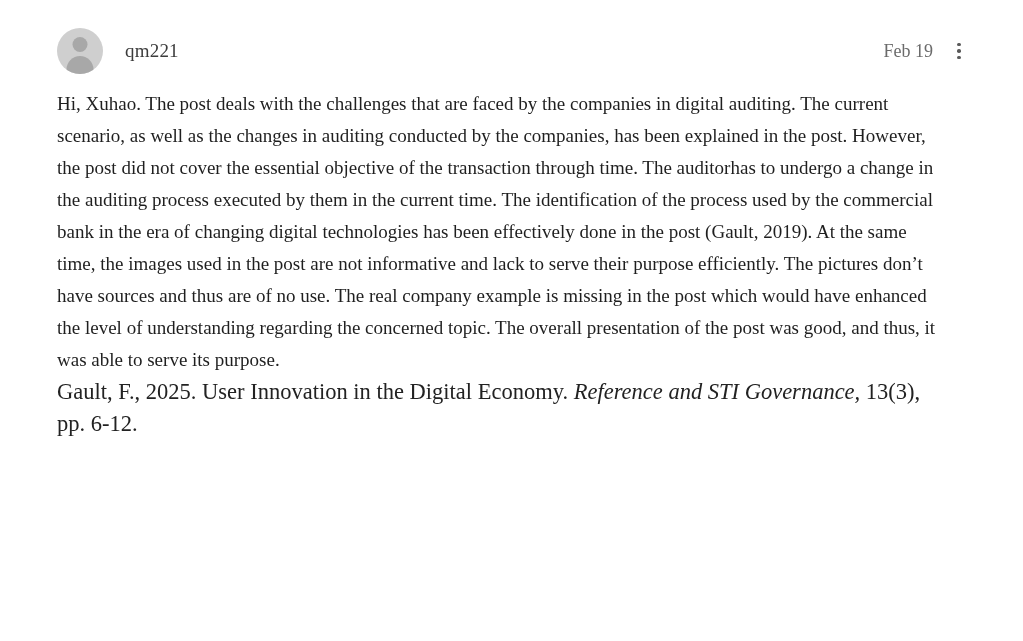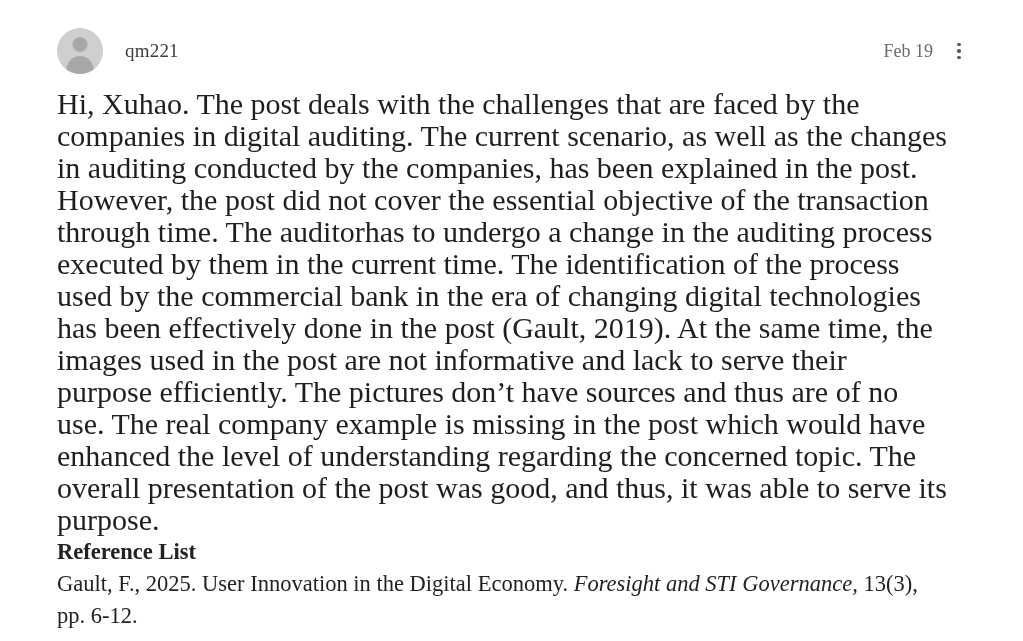--- a/index.html
+++ b/index.html
@@ -84,21 +84,21 @@
   }
   .kebab span {
     display: block;
     width: 3.5px;
     height: 3.5px;
     border-radius: 50%;
     background: #5a5a5a;
     margin: 1.6px 0;
   }
   .body-text {
-    font-size: 30px;
+    font-size: 19px;
     line-height: 32px;
     color: #1f1f1f;
     font-family: "Liberation Serif", serif;
     text-align: left;
     margin-top: 6px;
     max-width: 890px;
   }
   .body-text p {
     margin: 0;
   }
@@ -138,19 +138,18 @@
         <span></span>
         <span></span>
       </div>
     </div>
   </div>
 
   <div class="body-text">
     <p>Hi, Xuhao. The post deals with the challenges that are faced by the companies in digital auditing.  The current scenario, as well as the changes in auditing conducted by the companies, has been explained in the post. However, the post did not cover the essential objective of the transaction through time. The auditorhas to undergo a change in the auditing process executed by them in the current time.  The identification of the process used by the commercial bank in the era of changing digital technologies has been effectively done in the post (Gault, 2019).  At the same time, the images used in the post are not informative and lack to serve their purpose efficiently. The pictures don’t have sources and thus are of no use.  The real company example is missing in the post which would have enhanced the level of understanding regarding the concerned topic. The overall presentation of the post was good, and thus, it was able to serve its purpose.</p>
   </div>
 
-  <div class="ref-heading">Reference List</div>
 
   <div class="ref-entry">
-    <span>Gault, F., 2025. User Innovation in the Digital Economy. </span><span class="ital">Foresight and STI Governance,</span><span> 13(3), pp. 6-12.</span>
+    <span>Gault, F., 2025. User Innovation in the Digital Economy. </span><span class="ital">Reference and STI Governance,</span><span> 13(3), pp. 6-12.</span>
   </div>
 
 </div>
 
 </body></html>

